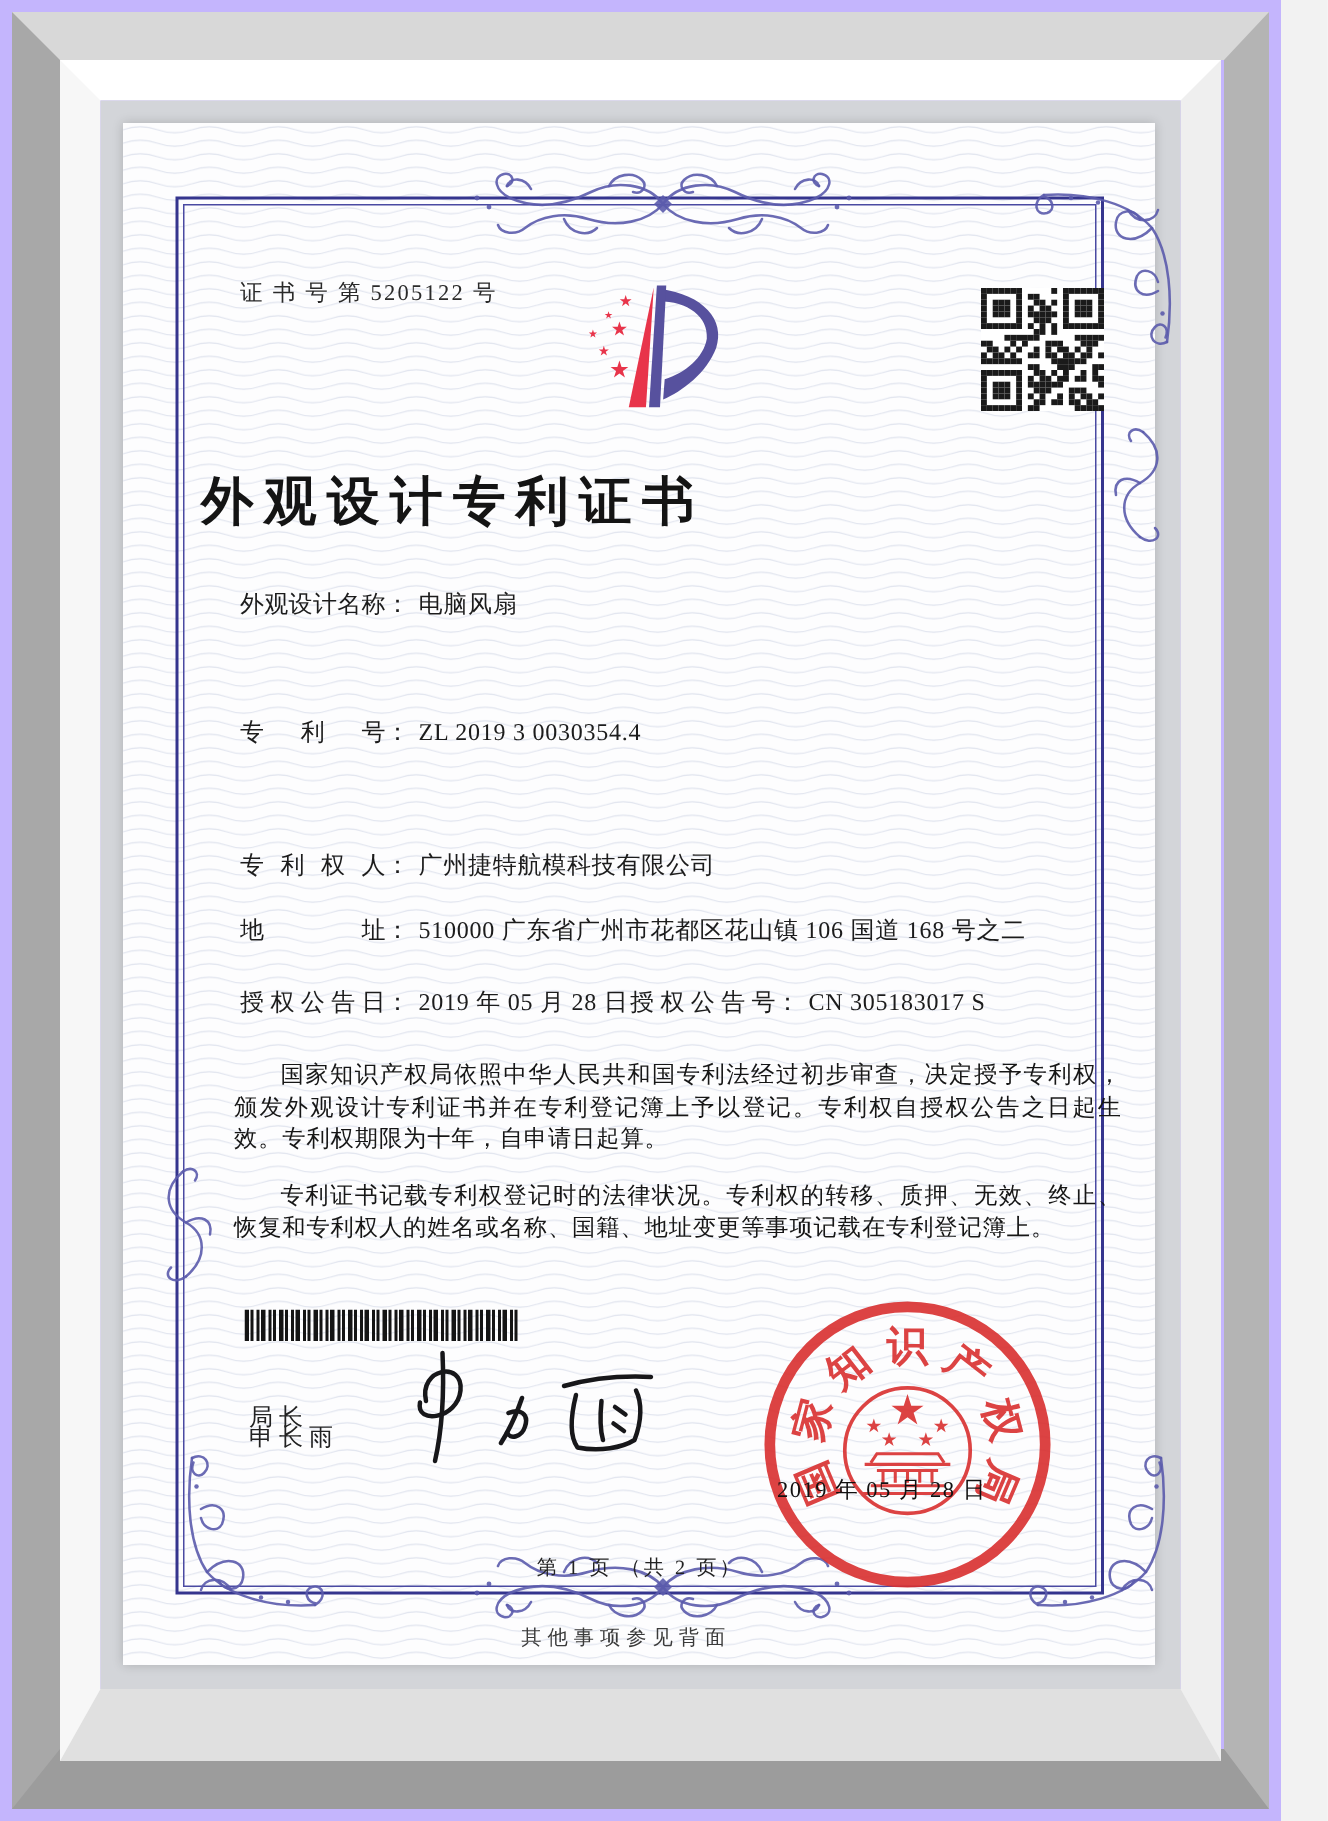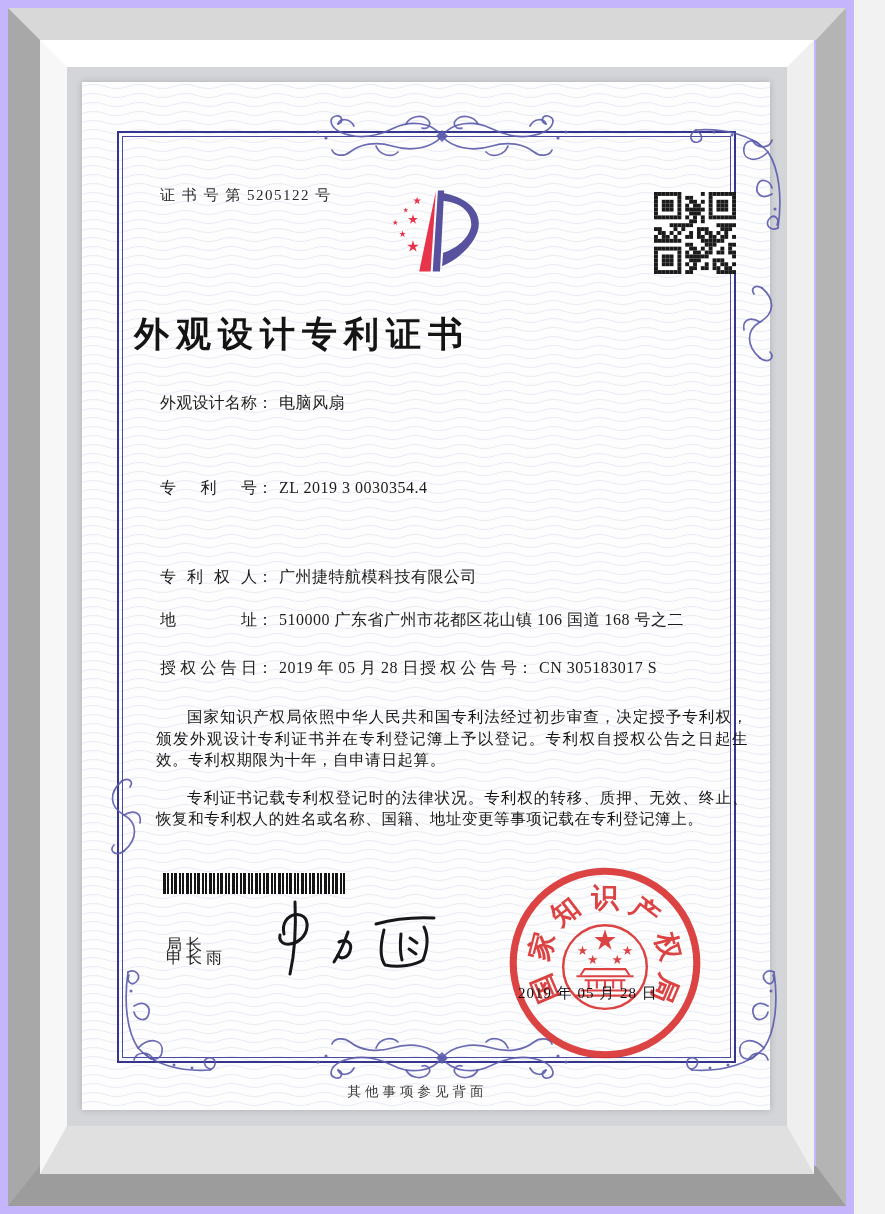--- a/index.html
+++ b/index.html
@@ -505,15 +505,16 @@
         <g class="seal-stroke" stroke-width="2">
           <path d="M76,112 L80,106 L120,106 L124,112"></path>
           <path d="M72,113 L128,113"></path>
           <path d="M80,117 L120,117 M84,117 L84,125 M92,117 L92,125 M100,117 L100,125 M108,117 L108,125 M116,117 L116,125"></path>
           <path d="M76,127 L124,127 M70,132 L130,132"></path>
         </g>
       </g>
     </svg>
     <div class="seal-date">2019 年 05 月 28 日</div>
 
+    <div class="page-info">第 1 页 （共 2 页）</div>
     <div class="footer-note">其他事项参见背面</div>
   </div>
 </div>
 
 </body></html>

